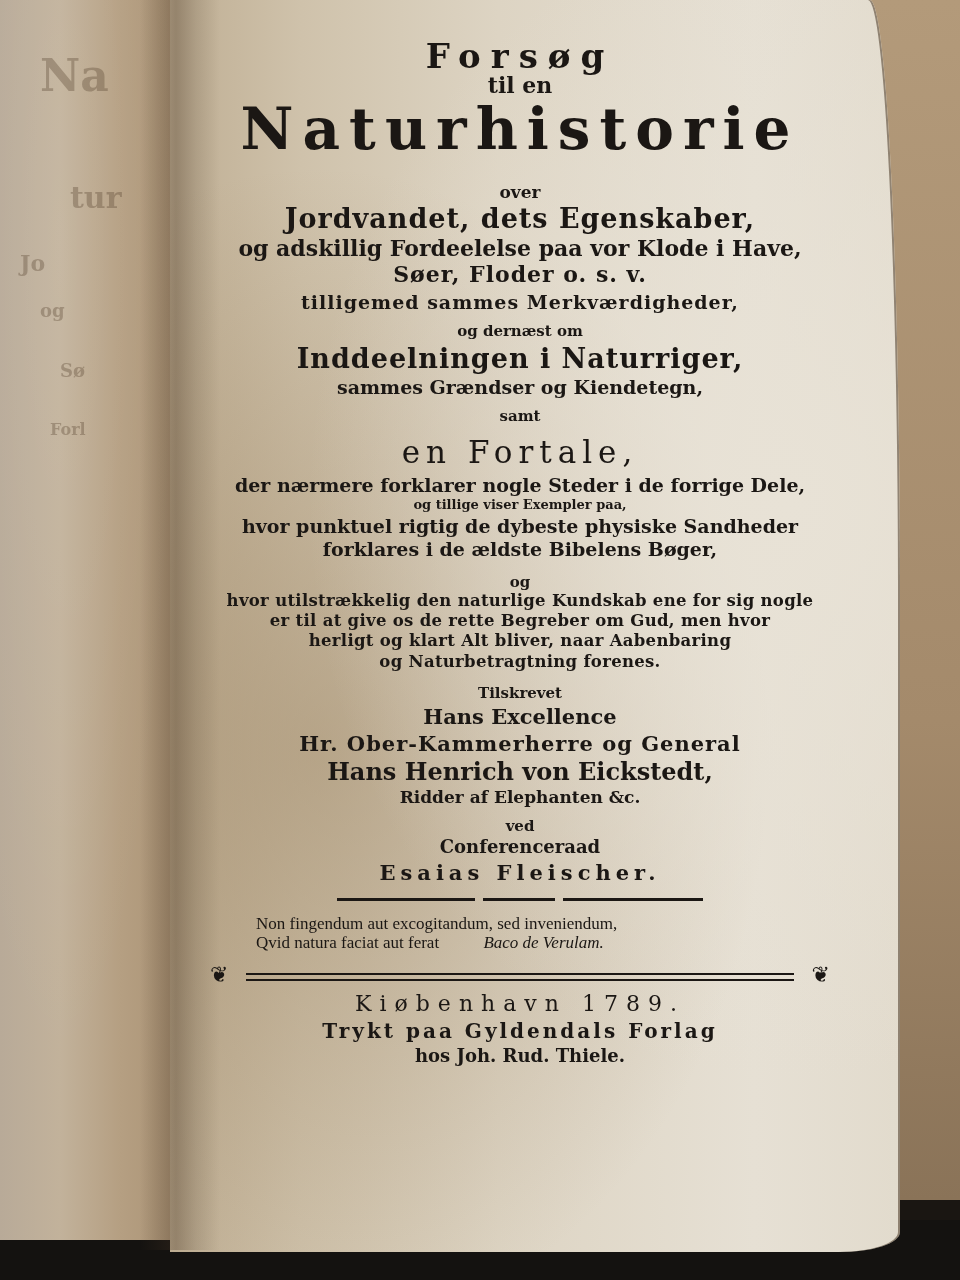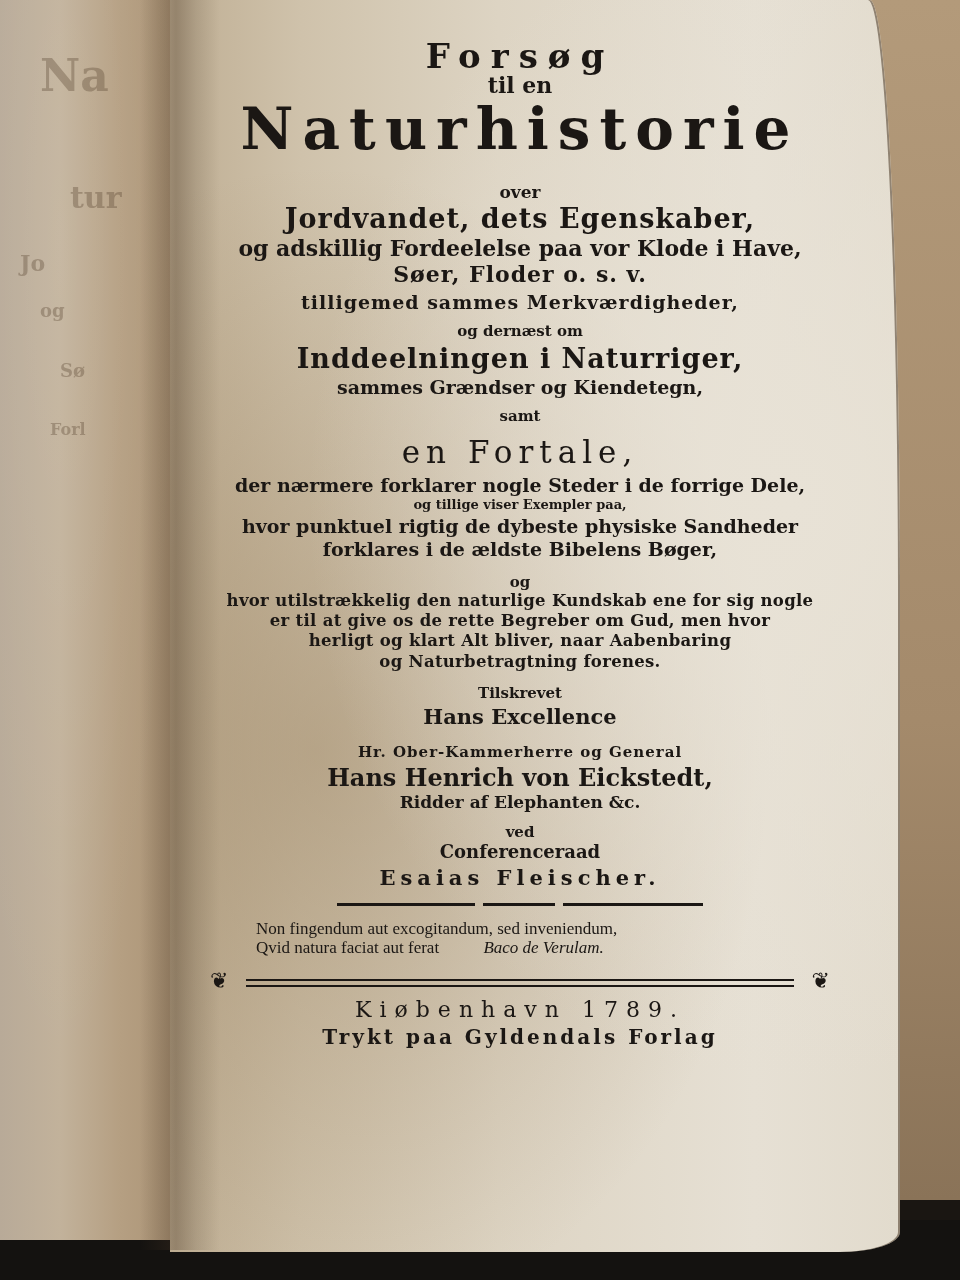--- a/index.html
+++ b/index.html
@@ -60,21 +60,21 @@
     .t-l8 { font-size: 15px; font-weight: bold; margin-top: 10px; }
     .t-l9 { font-size: 31px; font-weight: normal; margin-top: 10px; letter-spacing: 6px; }
     .t-l10 { font-size: 19px; font-weight: bold; margin-top: 6px; }
     .t-l11 { font-size: 13px; font-weight: bold; margin-top: 2px; }
     .t-l12 { font-size: 19px; font-weight: bold; margin-top: 4px; }
     .t-l13 { font-size: 19px; font-weight: bold; margin-top: 2px; }
     .t-l14 { font-size: 15px; font-weight: bold; margin-top: 14px; }
     .t-para { font-size: 16.5px; font-weight: bold; margin-top: 2px; letter-spacing: 0.3px; }
     .t-dedic-label { font-size: 15px; font-weight: bold; margin-top: 14px; }
     .t-dedic-1 { font-size: 21px; font-weight: bold; margin-top: 4px; }
-    .t-dedic-2 { font-size: 15px; font-weight: bold; margin-top: 16px; letter-spacing: 1px; }
+    .t-dedic-2 { font-size: 21px; font-weight: bold; margin-top: 4px; letter-spacing: 1px; }
     .t-dedic-3 { font-size: 24px; font-weight: bold; margin-top: 4px; }
     .t-dedic-4 { font-size: 17px; font-weight: bold; margin-top: 2px; }
     .t-ved { font-size: 15px; font-weight: bold; margin-top: 12px; }
     .t-rank { font-size: 18px; font-weight: bold; margin-top: 2px; }
     .t-author { font-size: 21px; font-weight: bold; margin-top: 4px; letter-spacing: 5px; }
     .rule-wrap { display: flex; justify-content: center; gap: 8px; margin-top: 14px; }
     .rule-seg { height: 3px; background: #1b1714; }
     .motto { font-family: "Liberation Serif", serif; font-size: 17px; margin-top: 14px; line-height: 1.25; text-align: left; padding-left: 56px; }
     .motto .attr { font-style: italic; margin-left: 40px; }
     .ornament { position: relative; margin: 14px auto 0; width: 620px; height: 24px; }
@@ -157,14 +157,15 @@
 
     <div class="ornament">
       <span class="flourish left">❦</span>
       <div class="bar b1"></div>
       <div class="bar b2"></div>
       <span class="flourish right">❦</span>
     </div>
 
     <span class="line t-place">Kiøbenhavn 1789.</span>
     <span class="line t-printer">Trykt paa Gyldendals Forlag</span>
+    <span class="line t-printer2">hos Joh. Rud. Thiele.</span>
   </div>
 </div>
 
 </body></html>

